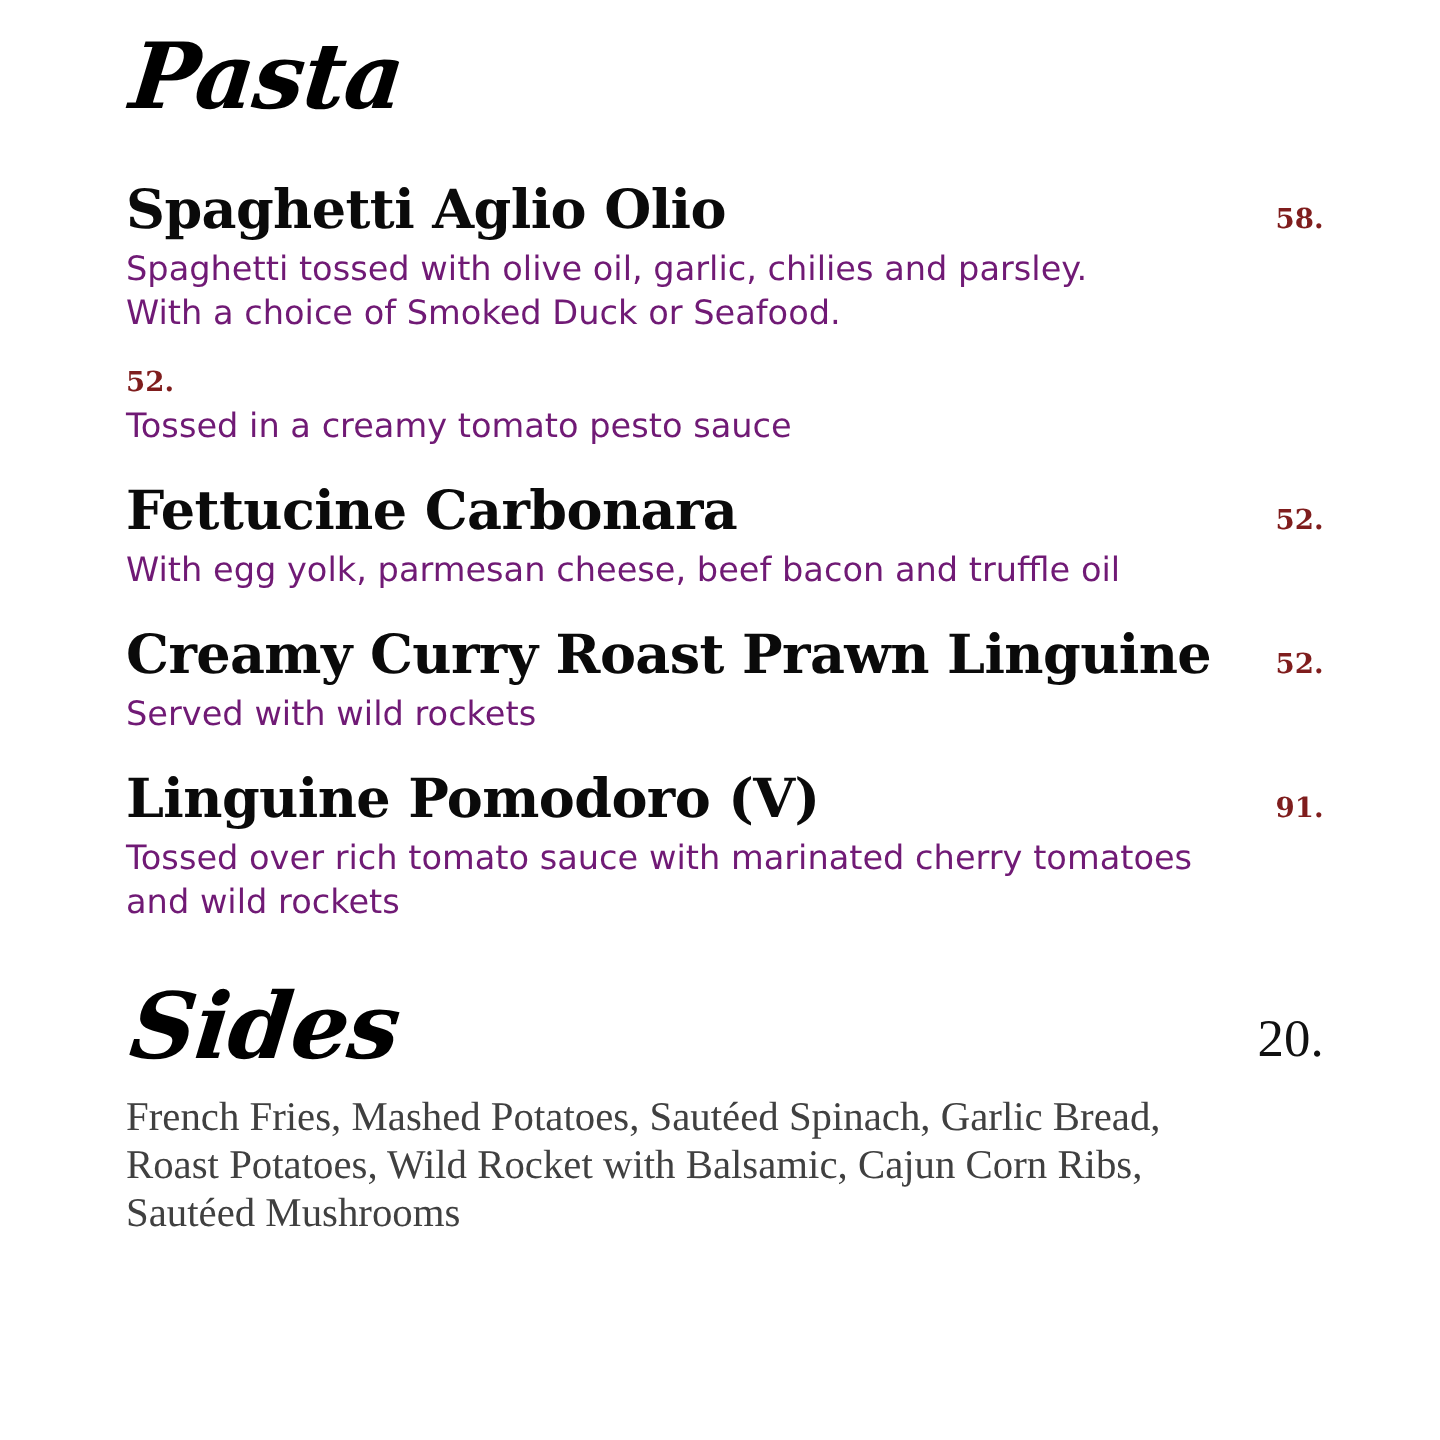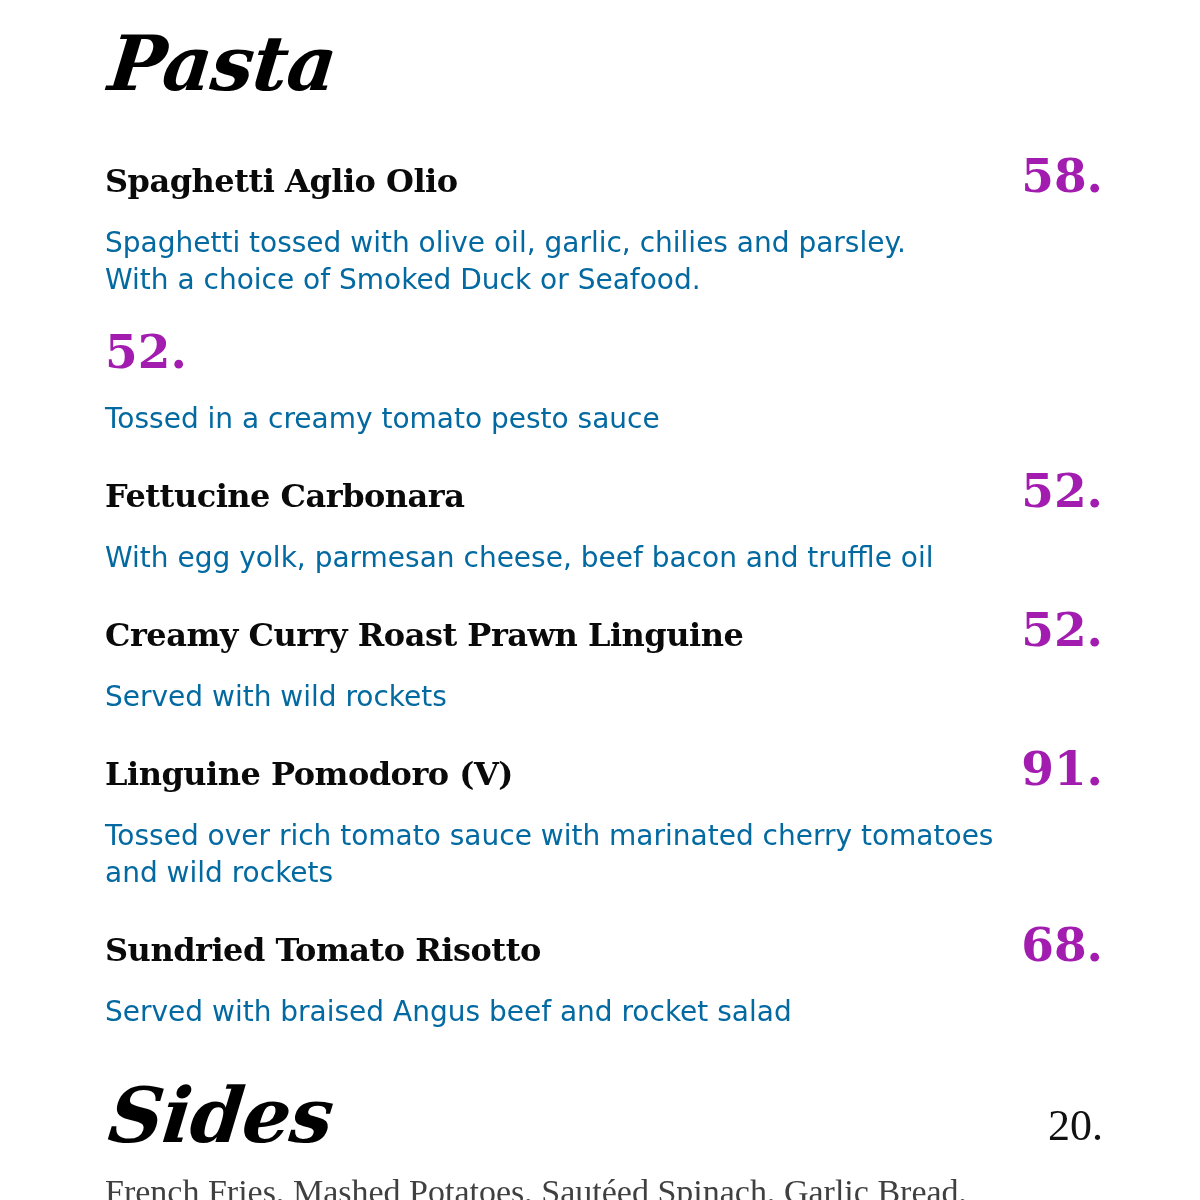--- a/index.html
+++ b/index.html
@@ -38,39 +38,39 @@
     margin-bottom: 26px;
   }
   .item-head {
     display: flex;
     justify-content: space-between;
     align-items: baseline;
   }
   .item-name {
     font-family: "DejaVu Serif", serif;
     font-weight: 700;
-    font-size: 32px;
+    font-size: 45px;
     letter-spacing: -0.5px;
     color: #0a0a0a;
     white-space: nowrap;
   }
   .item-price {
     font-family: "DejaVu Serif", serif;
     font-weight: 700;
-    font-size: 47px;
-    color: #a21caf;
+    font-size: 23px;
+    color: #7f1d1d;
     padding-right: 32px;
     white-space: nowrap;
   }
   .item-desc {
     font-family: "DejaVu Sans", sans-serif;
     font-size: 28px;
     line-height: 37px;
-    color: #0369a1;
-    margin-top: 21px;
+    color: #701a75;
+    margin-top: 4px;
     white-space: pre-line;
   }
   .sides-section {
     margin-top: 46px;
   }
   .sides-head {
     display: flex;
     justify-content: space-between;
     align-items: flex-end;
     margin-bottom: 16px;
@@ -135,27 +135,20 @@
 
     <div class="menu-item">
       <div class="item-head">
         <span class="item-name">Linguine Pomodoro (V)</span>
         <span class="item-price">91.</span>
       </div>
       <div class="item-desc">Tossed over rich tomato sauce with marinated cherry tomatoes
 and wild rockets</div>
     </div>
 
-    <div class="menu-item">
-      <div class="item-head">
-        <span class="item-name">Sundried Tomato Risotto</span>
-        <span class="item-price">68.</span>
-      </div>
-      <div class="item-desc">Served with braised Angus beef and rocket salad</div>
-    </div>
   </div>
 
   <div class="sides-section">
     <div class="sides-head">
       <h1 class="script-heading">Sides</h1>
       <span class="sides-price">20.</span>
     </div>
     <div class="sides-desc">French Fries, Mashed Potatoes, Sautéed Spinach, Garlic Bread,
 Roast Potatoes, Wild Rocket with Balsamic, Cajun Corn Ribs,
 Sautéed Mushrooms</div>

